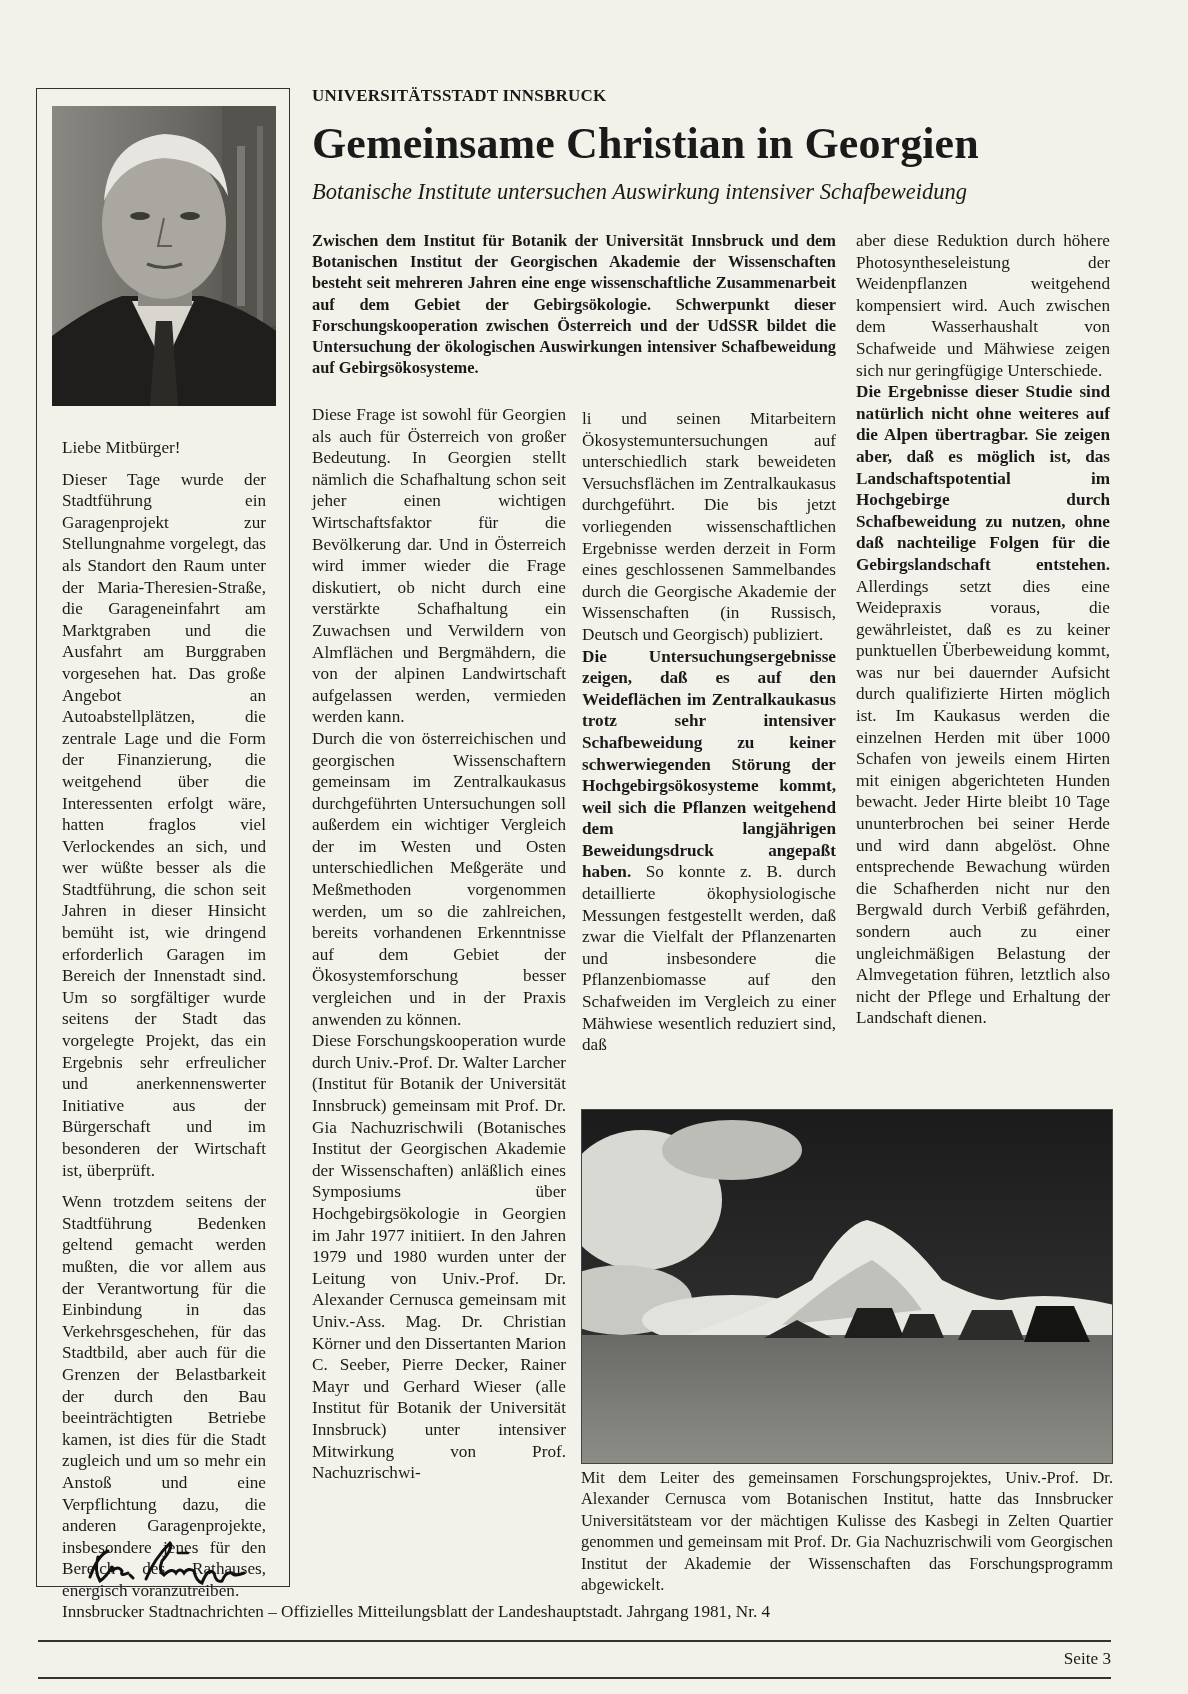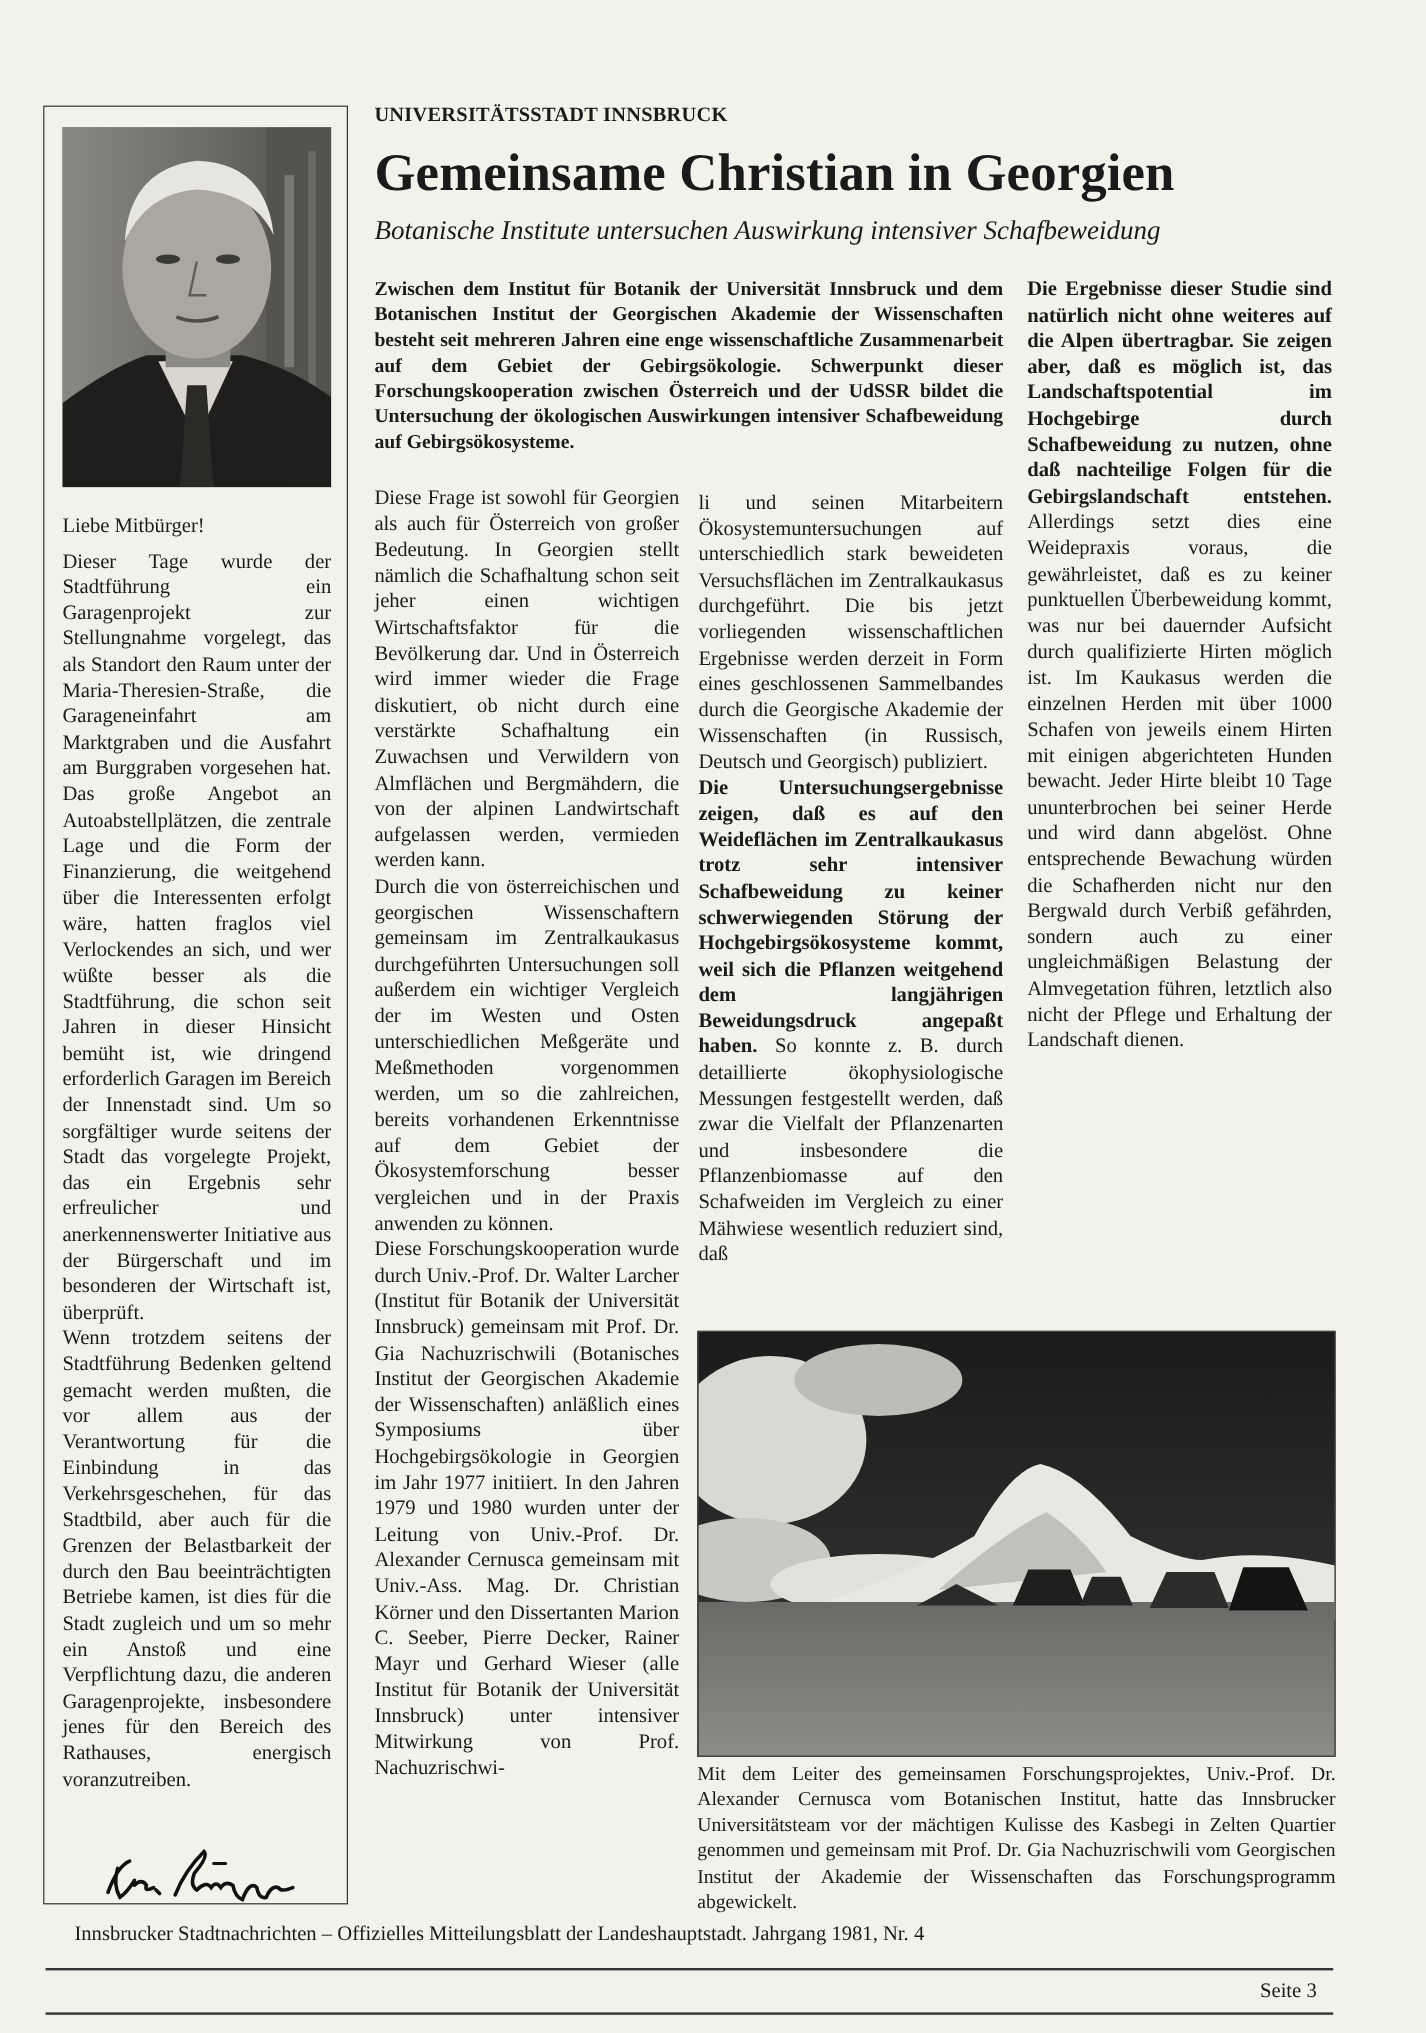--- a/index.html
+++ b/index.html
@@ -16,21 +16,21 @@
     border: 1.5px solid #333; box-sizing: border-box;
   }
   #portrait {
     left: 52px; top: 106px; width: 224px; height: 300px;
     background: #6f6d67; overflow: hidden;
   }
   #letter {
     left: 52px; top: 427px; width: 224px;
     font-size: 17.2px; line-height: 21.6px; text-align: justify; hyphens: none;
   }
-  #letter p { margin: 0; }
+  #letter p { margin: 10px; }
   #letter .salutation { margin-bottom: 8px; }
   #signature { left: 84px; top: 1537px; width: 180px; height: 52px; }
 
   
   #kicker {
     left: 312px; top: 86px; font-weight: bold; font-size: 17px; letter-spacing: 0.2px;
   }
   #headline {
     left: 312px; top: 118px; width: 800px; font-weight: bold; font-size: 44px;
     line-height: 52px; letter-spacing: 0.1px;
@@ -56,21 +56,21 @@
     border: 1px solid #444; box-sizing: border-box; overflow: hidden; background: #333;
   }
   #caption {
     left: 581px; top: 1467px; width: 532px; 
     font-size: 16.4px; line-height: 21.4px; text-align: justify;
   }
 
   
   .rule { left: 38px; width: 1073px; height: 0; border-top: 2px solid #333; }
   #footer-left { left: 38px; top: 1602px; font-size: 17.2px; margin-left: 24px; }
-  #footer-right { left: 1050px; top: 1649px; font-size: 17.2px; width: 61px; }
+  #footer-right { left: 1050px; top: 1649px; font-size: 17.2px; width: 61px; text-align: right; }
 </style>
 </head>
 <body>
 
 <div id="sidebar" class="abs"></div>
 
 <div id="portrait" class="abs">
   <svg width="224" height="300" viewBox="0 0 224 300">
     <defs>
       <linearGradient id="bg1" x1="0" y1="0" x2="1" y2="0">
@@ -129,20 +129,21 @@
   <p>Durch die von österreichischen und georgischen Wissenschaftern gemeinsam im Zentralkaukasus durchgeführten Untersuchungen soll außerdem ein wichtiger Vergleich der im Westen und Osten unterschiedlichen Meßgeräte und Meßmethoden vorgenommen werden, um so die zahlreichen, bereits vorhandenen Erkenntnisse auf dem Gebiet der Ökosystemforschung besser vergleichen und in der Praxis anwenden zu können.</p>
   <p>Diese Forschungskooperation wurde durch Univ.-Prof. Dr. Walter Larcher (Institut für Botanik der Universität Innsbruck) gemeinsam mit Prof. Dr. Gia Nachuzrischwili (Botanisches Institut der Georgischen Akademie der Wissenschaften) anläßlich eines Symposiums über Hochgebirgsökologie in Georgien im Jahr 1977 initiiert. In den Jahren 1979 und 1980 wurden unter der Leitung von Univ.-Prof. Dr. Alexander Cernusca gemeinsam mit Univ.-Ass. Mag. Dr. Christian Körner und den Dissertanten Marion C. Seeber, Pierre Decker, Rainer Mayr und Gerhard Wieser (alle Institut für Botanik der Universität Innsbruck) unter intensiver Mitwirkung von Prof. Nachuzrischwi-</p>
 </div>
 
 <div id="col2" class="abs col">
   <p>li und seinen Mitarbeitern Ökosystemuntersuchungen auf unterschiedlich stark beweideten Versuchsflächen im Zentralkaukasus durchgeführt. Die bis jetzt vorliegenden wissenschaftlichen Ergebnisse werden derzeit in Form eines geschlossenen Sammelbandes durch die Georgische Akademie der Wissenschaften (in Russisch, Deutsch und Georgisch) publiziert.</p>
   <p><span class="b">Die Untersuchungsergebnisse zeigen, daß es auf den Weideflächen im Zentralkaukasus trotz sehr intensiver Schafbeweidung zu keiner schwerwiegenden Störung der Hochgebirgsökosysteme kommt, weil sich die Pflanzen weitgehend dem langjährigen Beweidungsdruck angepaßt haben.</span><span> So konnte z. B. durch detaillierte ökophysiologische Messungen festgestellt werden, daß zwar die Vielfalt der Pflanzenarten und insbesondere die Pflanzenbiomasse auf den Schafweiden im Vergleich zu einer Mähwiese wesentlich reduziert sind, daß</span></p>
 </div>
 
 <div id="col3" class="abs col">
+  <p>aber diese Reduktion durch höhere Photosyntheseleistung der Weidenpflanzen weitgehend kompensiert wird. Auch zwischen dem Wasserhaushalt von Schafweide und Mähwiese zeigen sich nur geringfügige Unterschiede.</p>
   <p><span class="b">Die Ergebnisse dieser Studie sind natürlich nicht ohne weiteres auf die Alpen übertragbar. Sie zeigen aber, daß es möglich ist, das Landschaftspotential im Hochgebirge durch Schafbeweidung zu nutzen, ohne daß nachteilige Folgen für die Gebirgslandschaft entstehen.</span><span> Allerdings setzt dies eine Weidepraxis voraus, die gewährleistet, daß es zu keiner punktuellen Überbeweidung kommt, was nur bei dauernder Aufsicht durch qualifizierte Hirten möglich ist. Im Kaukasus werden die einzelnen Herden mit über 1000 Schafen von jeweils einem Hirten mit einigen abgerichteten Hunden bewacht. Jeder Hirte bleibt 10 Tage ununterbrochen bei seiner Herde und wird dann abgelöst. Ohne entsprechende Bewachung würden die Schafherden nicht nur den Bergwald durch Verbiß gefährden, sondern auch zu einer ungleichmäßigen Belastung der Almvegetation führen, letztlich also nicht der Pflege und Erhaltung der Landschaft dienen.</span></p>
 </div>
 
 <div id="photo" class="abs">
   <svg width="532" height="355" viewBox="0 0 532 355">
     <defs>
       <linearGradient id="sky" x1="0" y1="0" x2="0" y2="1">
         <stop offset="0" stop-color="#1b1b1b"></stop>
           <stop offset="1" stop-color="#3a3a3a"></stop>
       </linearGradient>

